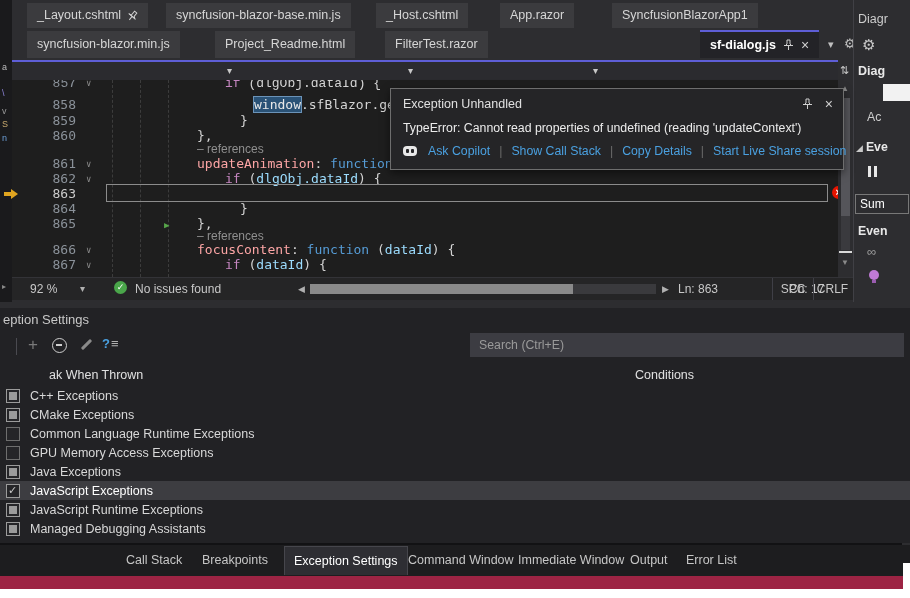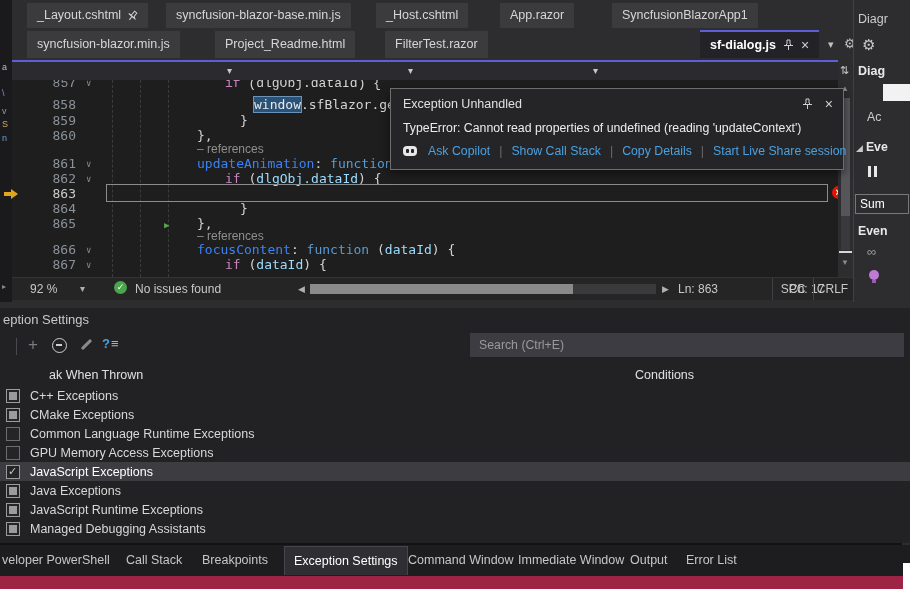--- a/index.html
+++ b/index.html
@@ -27,21 +27,21 @@
   .nav-dd{position:absolute;top:3px;color:#c8c8c8;font-size:10px;}
   .code{position:absolute;left:0;top:20px;width:826px;height:197px;background:#1e1e1e;overflow:hidden;}
   .guide{position:absolute;top:0;bottom:0;width:0;border-left:1px dashed #3c3c3c;}
   .code-line{position:absolute;left:0;width:100%;height:15px;font-family:"DejaVu Sans Mono","Liberation Mono",monospace;
              font-size:13px;line-height:15px;white-space:pre;}
   .lnum{position:absolute;left:24px;width:40px;text-align:right;color:#8a9199;}
   .lnum.cur{color:#cccccc;}
   .fold{position:absolute;left:74px;color:#8a8a8a;font-size:9px;top:1px;}
   .ctext{position:absolute;top:0;}
   .lens{position:absolute;font-family:"Liberation Sans",sans-serif;font-size:12px;color:#8f8f8f;height:12px;line-height:12px;}
-  .sg-k{color:#569cd6;}.sg-k2{color:#c586c0;}.sg-fn{color:#3b82f6;}.sg-v{color:#9cdcfe;}.sg-p{color:#d4d4d4;}
+  .sg-k{color:#569cd6;}.sg-k2{color:#c586c0;}.sg-fn{color:#fca5a5;}.sg-v{color:#9cdcfe;}.sg-p{color:#d4d4d4;}
   .sg-selw{background:#2a5276;outline:1px solid #6b93b8;color:#e8e8e8;}
   .sg-hlw{background:#c9ca85;color:#1a2a33;}
   .sg-hl{background:#b3b566;color:#1a2a33;}
   .sg-semi{color:#d4d4d4;}
   .stmt-border{position:absolute;left:94px;width:722px;height:18px;border:1px solid #8c8c8c;box-sizing:border-box;}
   .errx{position:absolute;left:820px;width:13px;height:13px;border-radius:50%;background:#e51400;color:#fff;
         font-size:10px;font-weight:bold;line-height:13px;text-align:center;font-family:"Liberation Sans",sans-serif;}
   .runmark{position:absolute;left:152px;color:#57a64a;font-size:9px;top:2px;}
   .cs-arrow{position:absolute;left:4px;top:189px;display:flex;align-items:center;z-index:5;}
   .cs-arrow .tail{width:7px;height:4px;background:#e0a520;}
@@ -319,42 +319,41 @@
           <span>CMake Exceptions</span>
         </div>
         <div class="es-row">
           <span class="cb unchecked"></span>
           <span>Common Language Runtime Exceptions</span>
         </div>
         <div class="es-row">
           <span class="cb unchecked"></span>
           <span>GPU Memory Access Exceptions</span>
         </div>
+        <div class="es-row">
+          <span class="cb ind"></span>
+          <span>Java Exceptions</span>
+        </div>
         <div class="es-row selected">
           <span class="cb checked"></span>
           <span>JavaScript Exceptions</span>
         </div>
         <div class="es-row">
           <span class="cb ind"></span>
-          <span>Java Exceptions</span>
-        </div>
-        <div class="es-row">
-          <span class="cb ind"></span>
           <span>JavaScript Runtime Exceptions</span>
         </div>
         <div class="es-row">
           <span class="cb ind"></span>
           <span>Managed Debugging Assistants</span>
         </div>
       </div>
   </div>
 
   <div class="bt-line"></div>
   <div class="bottom-tabs" id="bottom-tabs">
-      <div class="btab" style="left: 2px;">veloper PowerShell</div>
       <div class="btab" style="left: 126px;">Call Stack</div>
       <div class="btab" style="left: 202px;">Breakpoints</div>
       <div class="btab active" style="left: 284px;">Exception Settings</div>
       <div class="btab" style="left: 408px;">Command Window</div>
       <div class="btab" style="left: 518px;">Immediate Window</div>
       <div class="btab" style="left: 630px;">Output</div>
       <div class="btab" style="left: 686px;">Error List</div>
     </div>
   <div class="red-bar" style="background: rgb(157, 36, 68);"></div>
   <div class="white-corner"></div>

